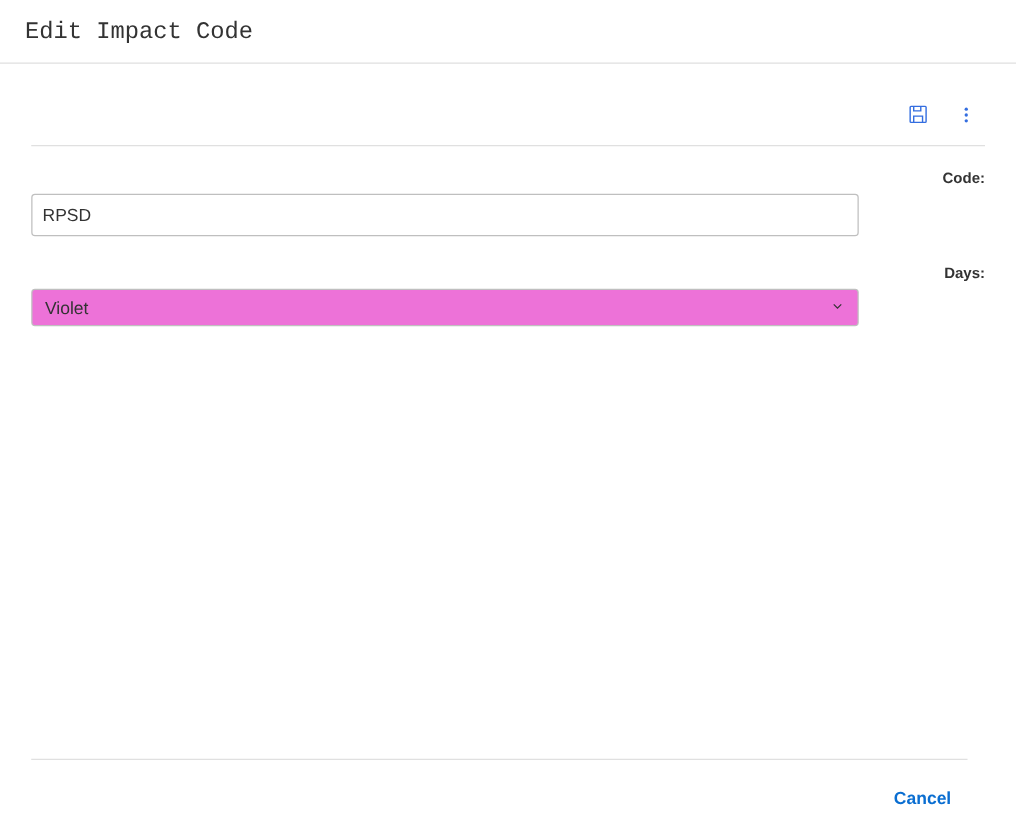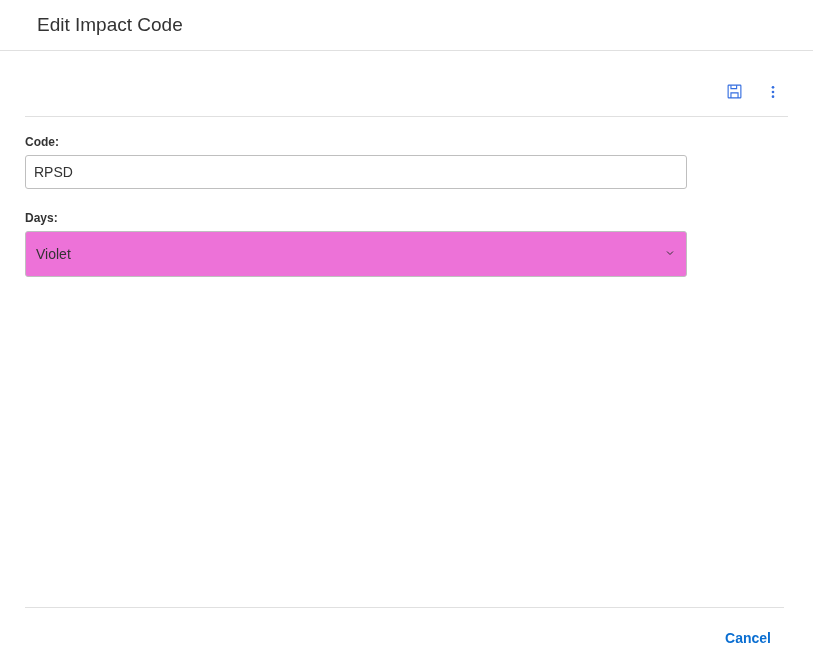--- a/index.html
+++ b/index.html
@@ -9,22 +9,23 @@
     }
     body {
       font-family: -apple-system, BlinkMacSystemFont, "Segoe UI", Arial, sans-serif;
       background: #ffffff;
       width: 813px;
       height: 668px;
       overflow: hidden;
       color: #333;
     }
     .header {
-      padding: 14px 20px 14px 37px;
+      padding: 14px 20px 14px 20px;
       border-bottom: 1px solid #e0e0e0;
+      font-family: Liberation Mono, monospace;
     }
     .header-title {
       font-size: 19px;
       font-weight: 400;
       color: #333;
     }
     .toolbar {
       display: flex;
       justify-content: flex-end;
       align-items: center;
@@ -53,50 +54,51 @@
     }
     .form-group {
       margin-bottom: 22px;
     }
     .form-label {
       display: block;
       font-size: 12px;
       font-weight: 700;
       color: #333;
       margin-bottom: 6px;
+      text-align: right;
     }
     .form-input {
       width: 662px;
       height: 16px;
       border: 1px solid #bfbfbf;
       border-radius: 3px;
       padding: 16px 8px;
       font-size: 14px;
       color: #333;
       outline: none;
       background: #fff;
     }
     .color-select {
       width: 662px;
-      height: 46px;
+      height: 30px;
       border: 1px solid #bfbfbf;
       border-radius: 3px;
       padding: 0 10px;
       font-size: 14px;
       color: #333;
       display: flex;
       align-items: center;
       justify-content: space-between;
       cursor: pointer;
     }
     .footer {
       position: absolute;
       bottom: 0;
       left: 0;
-      right: 4px;
+      right: 14px;
       padding: 0 30px 18px 30px;
     }
     .footer-divider {
       height: 1px;
       background: #e0e0e0;
       margin: 0 -5px 18px -5px;
     }
     .footer-actions {
       display: flex;
       justify-content: flex-end;

